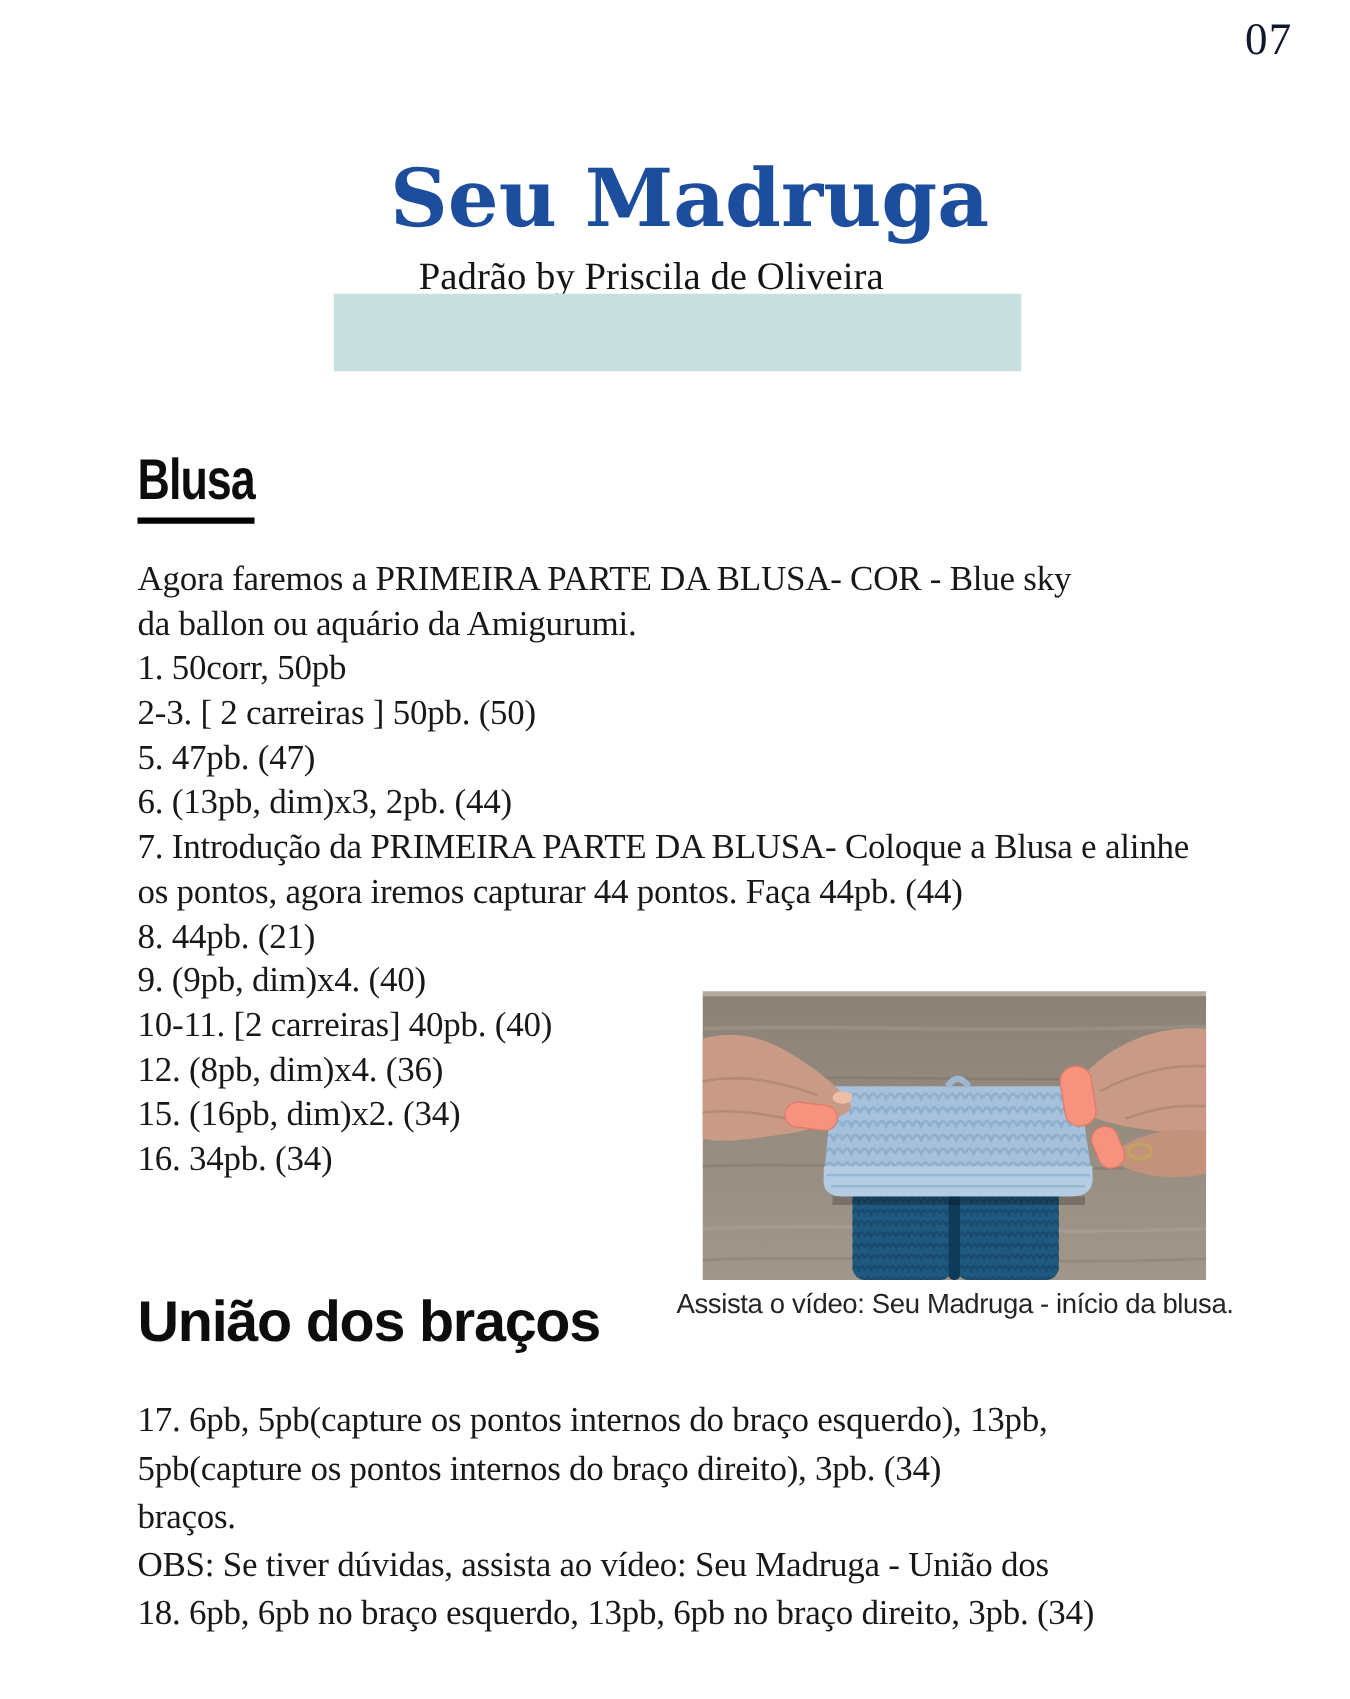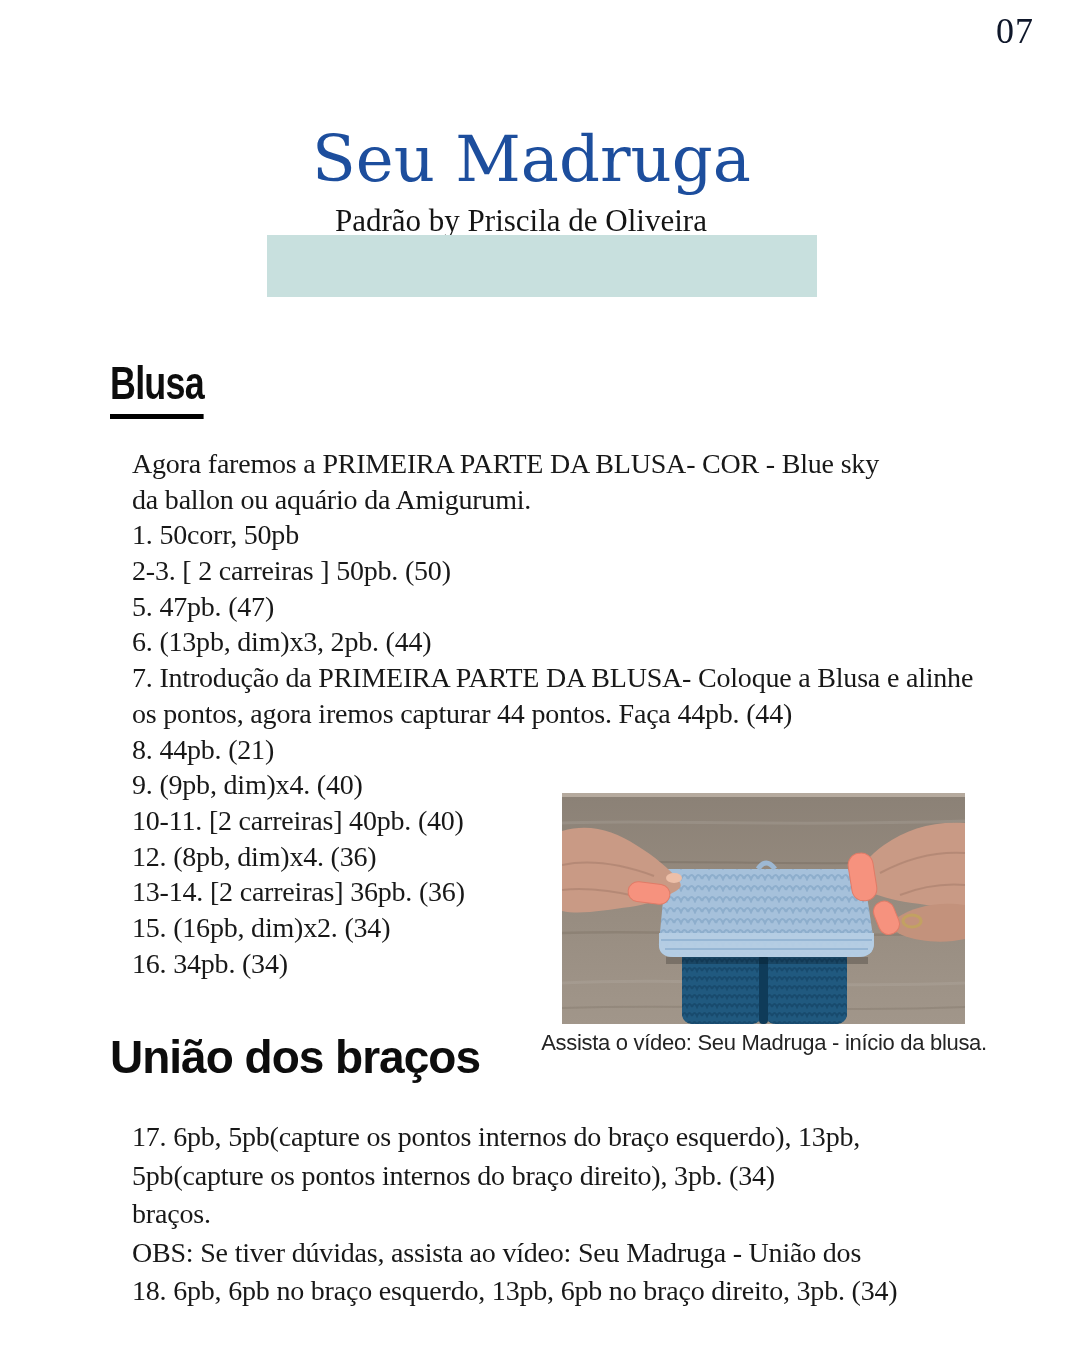--- a/index.html
+++ b/index.html
@@ -3,34 +3,34 @@
 <meta charset="utf-8">
 <style>
   html,body{margin:0;padding:0;}
   body{
     width:1080px;height:1359px;background:#ffffff;position:relative;overflow:hidden;
     font-family:"Liberation Serif",serif;color:#161616;
   }
   .abs{position:absolute;}
   #pageNumber{top:10px;right:46px;font-size:36px;letter-spacing:1px;color:#0f172a;}
   #title{
-    left:312px;top:122px;font-family:"DejaVu Serif",serif;font-weight:400;
+    left:312px;top:122px;font-family:"DejaVu Serif",serif;font-weight:700;
     font-size:64px;color:#1d4e9d;letter-spacing:0;white-space:nowrap;
   }
   #subtitle{left:335px;top:203px;font-size:31px;color:#141414;white-space:nowrap;}
   #accentBand{left:267px;top:235px;width:550px;height:62px;background:#c8e0de;}
   .h2{
     font-family:"Liberation Sans",sans-serif;font-weight:700;font-size:46px;
     color:#0d0d0d;transform:scaleX(0.78);transform-origin:left top;
     white-space:nowrap;letter-spacing:-1px;
   }
   #blusaHead{left:110px;top:356px;text-align:center;}
   #blusaHead .h2{display:inline-block;border-bottom:5px solid #000;padding-bottom:4px;}
   #uniaoHead{left:110px;top:1030px;}
-  .bodyblock{font-size:28px;color:#181818;margin-left:22px;}
+  .bodyblock{font-size:28px;color:#181818;}
   .bodyblock .line{white-space:nowrap;letter-spacing:-0.2px;}
   #block1{left:110px;top:446px;}
   #block1 .line{height:35.7px;line-height:35.7px;}
   #block2{left:110px;top:1118px;}
   #block2 .line{height:38.6px;line-height:38.6px;}
   #photo{left:562px;top:793px;width:403px;height:231px;}
   #photo svg{display:block;width:100%;height:100%;}
   #caption{
     left:540px;top:1030px;width:448px;text-align:center;
     font-family:"Liberation Sans",sans-serif;font-size:22px;color:#242424;
@@ -58,21 +58,20 @@
     <div class="line">1. 50corr, 50pb</div>
     <div class="line">2-3. [ 2 carreiras ] 50pb. (50)</div>
     <div class="line">5. 47pb. (47)</div>
     <div class="line">6. (13pb, dim)x3, 2pb. (44)</div>
     <div class="line">7. Introdução da PRIMEIRA PARTE DA BLUSA- Coloque a Blusa e alinhe</div>
     <div class="line">os pontos, agora iremos capturar 44 pontos. Faça 44pb. (44)</div>
     <div class="line">8. 44pb. (21)</div>
     <div class="line">9. (9pb, dim)x4. (40)</div>
     <div class="line">10-11. [2 carreiras] 40pb. (40)</div>
     <div class="line">12. (8pb, dim)x4. (36)</div>
-    <div class="line">13-14. [2 carreiras] 36pb. (36)</div>
     <div class="line">15. (16pb, dim)x2. (34)</div>
     <div class="line">16. 34pb. (34)</div>
   </div>
 
   <div class="abs" id="photo">
     <svg viewBox="0 0 403 231" xmlns="http://www.w3.org/2000/svg">
       <defs>
         <linearGradient id="woodg" x1="0" y1="0" x2="0" y2="1">
           <stop offset="0" stop-color="#8b8176"></stop>
           <stop offset="0.5" stop-color="#978c80"></stop>

